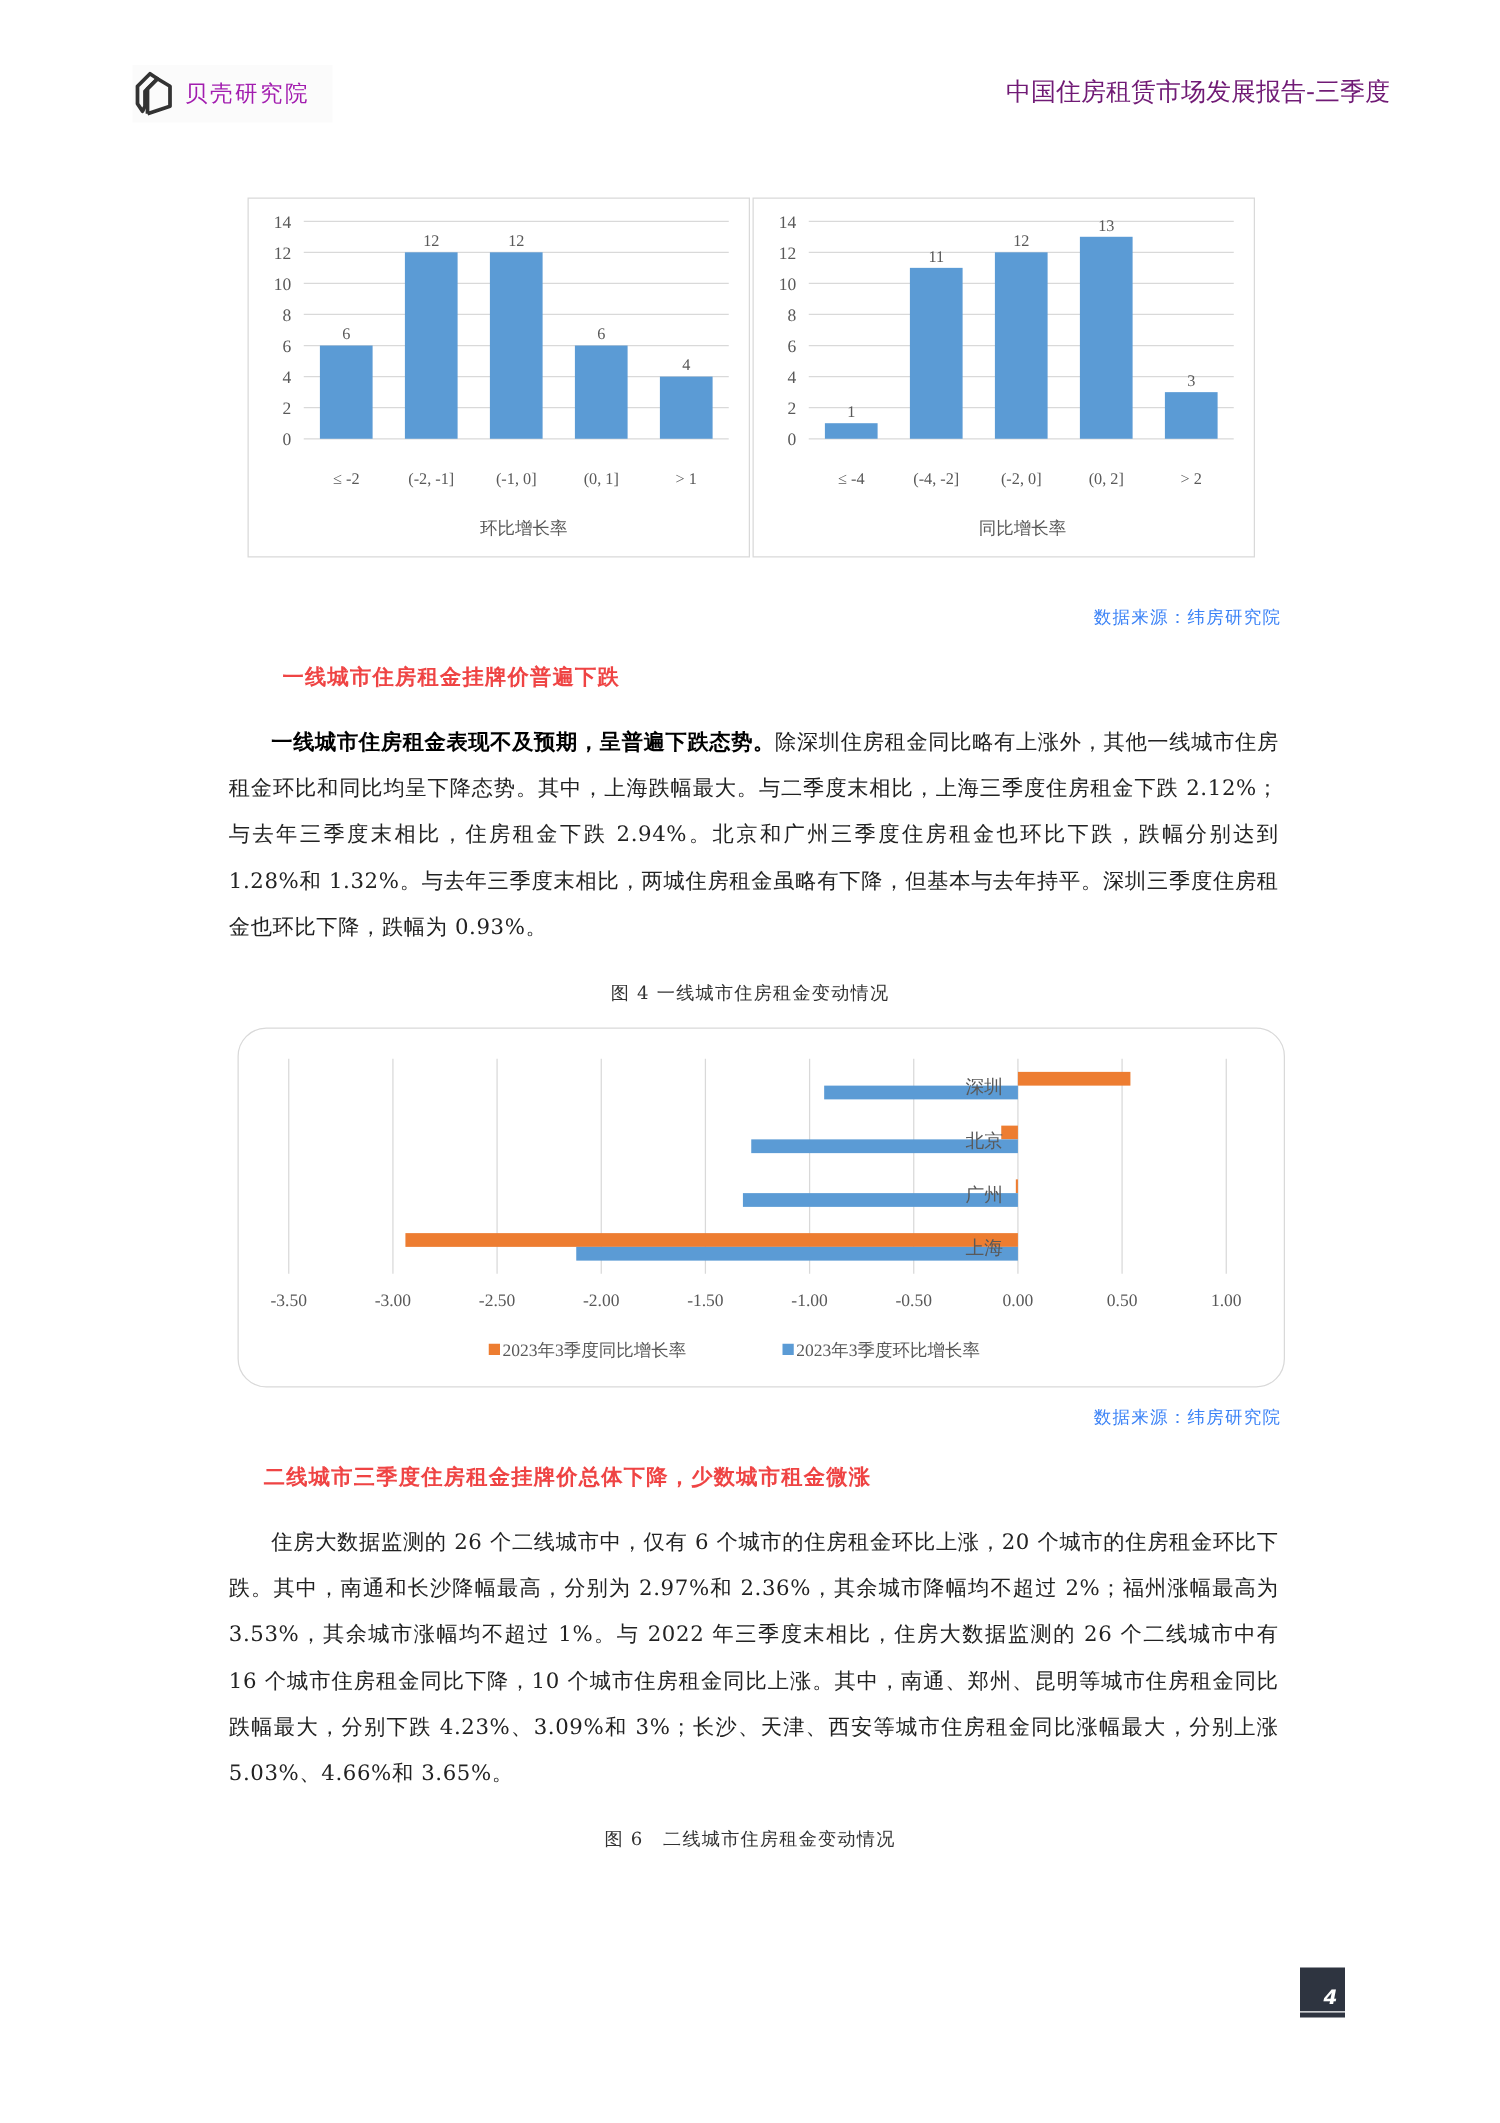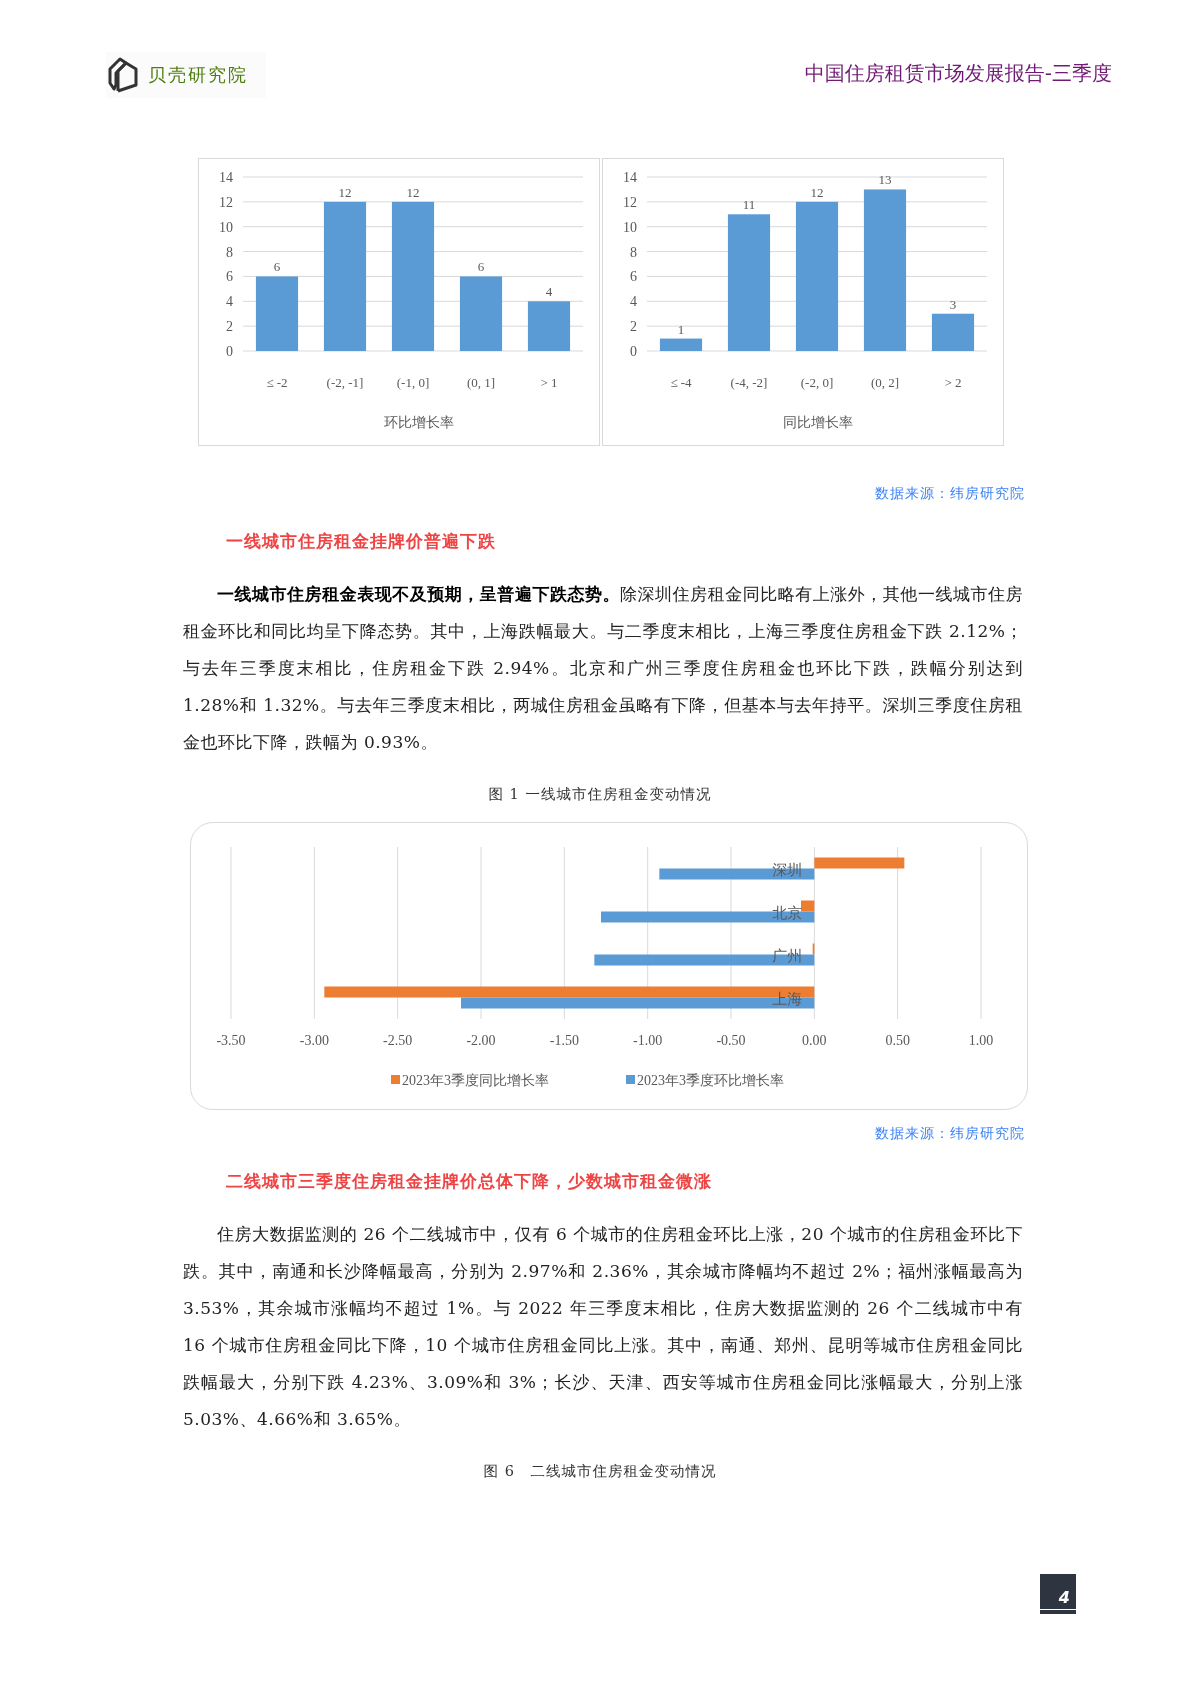--- a/index.html
+++ b/index.html
@@ -2,21 +2,21 @@
 <html><head>
 <meta charset="utf-8">
 <style>
   html, body { margin:0; padding:0; background:#ffffff; }
   body { width:1200px; height:1698px; position:relative; overflow:hidden;
          font-family:"DejaVu Serif","Liberation Serif",serif; color:#222; }
   .abs { position:absolute; }
   
   .logo { left:106px; top:52px; width:160px; height:46px; display:flex; align-items:center; background:#fbfbfb; }
   .logo-mark { width:36px; height:40px; }
-  .logo-text { font-family:"DejaVu Sans","Liberation Sans",sans-serif; font-size:18px; color:#4d7c0f; margin-left:6px; letter-spacing:2px; }
+  .logo-text { font-family:"DejaVu Sans","Liberation Sans",sans-serif; font-size:18px; color:#a21caf; margin-left:6px; letter-spacing:2px; }
   .header-title { right:88px; top:60px; font-family:"DejaVu Sans","Liberation Sans",sans-serif; font-weight:normal; font-size:20px; color:#701a75; }
   
   .chart-box { border:1px solid #d9d9d9; background:#fff; }
   .chart-box svg text { font-family:"Liberation Serif","DejaVu Serif",serif; fill:#595959; }
   .source { font-size:14px; color:#3b82f6; letter-spacing:1px; }
   .h2 { font-family:"DejaVu Sans","Liberation Sans",sans-serif; font-weight:bold; font-size:17px; color:#ef4444; letter-spacing:1px; }
   .para { left:183px; width:840px; font-size:17px; line-height:37px; color:#222; text-align:justify; letter-spacing:0.5px; }
   .para .lead { font-family:"DejaVu Sans","Liberation Sans",sans-serif; font-weight:bold; color:#000000; }
   .indent { text-indent:2em; }
   .caption { font-size:14.5px; color:#333; width:100%; text-align:center; left:0; letter-spacing:1px; }
@@ -120,21 +120,21 @@
       </g>
     <text id="c2-xlabel" x="215" y="268" font-size="14" text-anchor="middle">同比增长率</text>
   </svg>
 </div>
 
 <div class="abs source" style="right:175px; top:485px;">数据来源：纬房研究院</div>
 
 <div class="abs h2" style="left:226px; top:530px;">一线城市住房租金挂牌价普遍下跌</div>
 <div class="abs para indent" style="top:576px;"><span class="lead">一线城市住房租金表现不及预期，呈普遍下跌态势。</span><span>除深圳住房租金同比略有上涨外，其他一线城市住房租金环比和同比均呈下降态势。其中，上海跌幅最大。与二季度末相比，上海三季度住房租金下跌 2.12%；与去年三季度末相比，住房租金下跌 2.94%。北京和广州三季度住房租金也环比下跌，跌幅分别达到 1.28%和 1.32%。与去年三季度末相比，两城住房租金虽略有下降，但基本与去年持平。深圳三季度住房租金也环比下降，跌幅为 0.93%。</span></div>
 
-<div class="abs caption" style="top:785px;">图 1 一线城市住房租金变动情况</div>
+<div class="abs caption" style="top:785px;">图 4 一线城市住房租金变动情况</div>
 
 <div class="abs chart-box" style="left:190px; top:822px; width:836px; height:286px;border-radius:23px;">
   <svg width="836" height="286">
     <g id="c3-grid">
         <line x1="40" x2="40" y1="24" y2="196" stroke="#d9d9d9" stroke-width="1"></line>
         <line x1="123.33333333333333" x2="123.33333333333333" y1="24" y2="196" stroke="#d9d9d9" stroke-width="1"></line>
         <line x1="206.66666666666666" x2="206.66666666666666" y1="24" y2="196" stroke="#d9d9d9" stroke-width="1"></line>
         <line x1="290" x2="290" y1="24" y2="196" stroke="#d9d9d9" stroke-width="1"></line>
         <line x1="373.3333333333333" x2="373.3333333333333" y1="24" y2="196" stroke="#d9d9d9" stroke-width="1"></line>
         <line x1="456.6666666666667" x2="456.6666666666667" y1="24" y2="196" stroke="#d9d9d9" stroke-width="1"></line>
@@ -175,21 +175,21 @@
         <rect x="200" y="252" width="9" height="9" fill="#ed7d31"></rect>
         <text x="211" y="262" font-size="14" fill="#595959" font-family="DejaVu Serif, serif">2023年3季度同比增长率</text>
         <rect x="435" y="252" width="9" height="9" fill="#5b9bd5"></rect>
         <text x="446" y="262" font-size="14" fill="#595959" font-family="DejaVu Serif, serif">2023年3季度环比增长率</text>
       </g>
   </svg>
 </div>
 
 <div class="abs source" style="right:175px; top:1125px;">数据来源：纬房研究院</div>
 
-<div class="abs h2" style="left:226px; top:1170px;font-family:Liberation Serif, serif;">二线城市三季度住房租金挂牌价总体下降，少数城市租金微涨</div>
+<div class="abs h2" style="left:211px; top:1170px;font-family:Liberation Serif, serif;">二线城市三季度住房租金挂牌价总体下降，少数城市租金微涨</div>
 <div class="abs para indent" style="top:1216px;">住房大数据监测的 26 个二线城市中，仅有 6 个城市的住房租金环比上涨，20 个城市的住房租金环比下跌。其中，南通和长沙降幅最高，分别为 2.97%和 2.36%，其余城市降幅均不超过 2%；福州涨幅最高为 3.53%，其余城市涨幅均不超过 1%。与 2022 年三季度末相比，住房大数据监测的 26 个二线城市中有 16 个城市住房租金同比下降，10 个城市住房租金同比上涨。其中，南通、郑州、昆明等城市住房租金同比跌幅最大，分别下跌 4.23%、3.09%和 3%；长沙、天津、西安等城市住房租金同比涨幅最大，分别上涨 5.03%、4.66%和 3.65%。</div>
 
 <div class="abs caption" style="top:1462px;">图 6　二线城市住房租金变动情况</div>
 
 <div class="abs page-num">
   <span>4</span>
   <div class="rule"></div>
 </div>
 
 </body></html>

